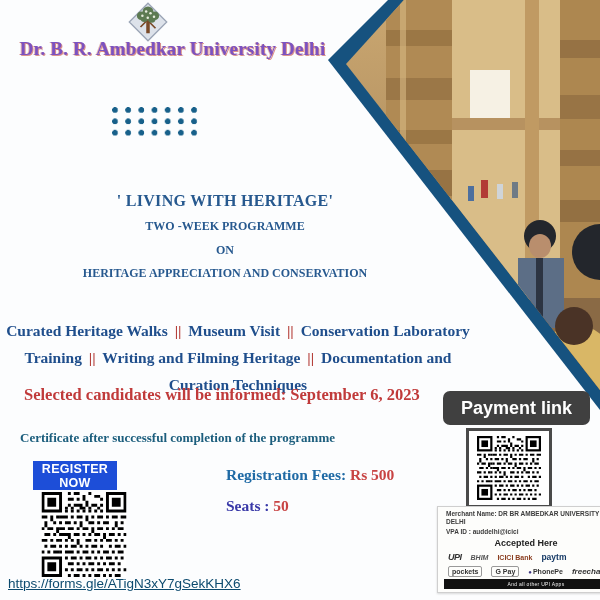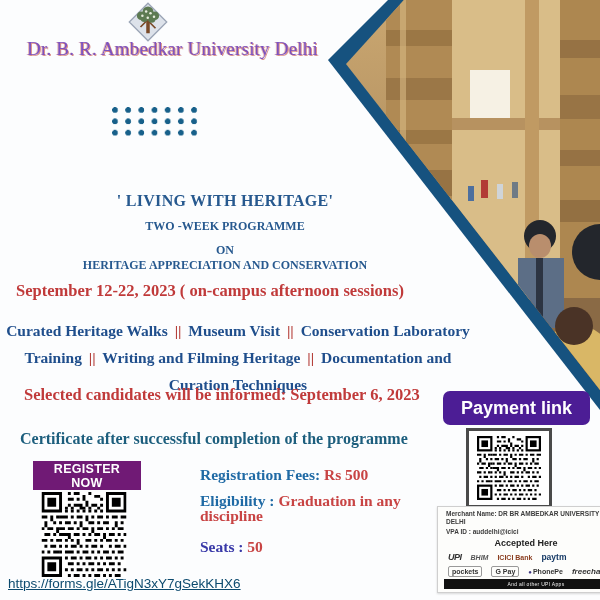--- a/index.html
+++ b/index.html
@@ -18,21 +18,21 @@
   }
   #photo-clip{
     left:0;top:0;width:600px;height:600px;
     clip-path:polygon(404px 0, 600px 0, 600px 390px, 346px 64px);
   }
 
   
   #logo{left:126px;top:2px;}
   #university-title{
     left:0;top:38px;width:345px;text-align:center;
-    font-size:19px;font-weight:normal;color:#7b52c1;
+    font-size:19px;font-weight:bold;color:#7b52c1;
     text-shadow:1px 1px 0 rgba(192,57,43,.55), -1px 0 0 rgba(192,57,43,.35);
     letter-spacing:.2px;
   }
   #school-title{
     left:0;top:72px;width:345px;text-align:center;
     font-size:16.5px;font-weight:bold;color:#2e6ca3;
   }
   #dots{
     left:112px;top:107px;width:92px;height:34px;
     background-image:radial-gradient(circle at 3px 3px,#17608a 2.6px,transparent 3.2px);
@@ -41,64 +41,64 @@
   #organises{
     left:0;top:140px;width:330px;text-align:center;
     font-size:25px;font-weight:bold;color:#cc4141;
   }
 
   
   #prog{left:15px;top:192px;width:420px;text-align:center;color:#27598f;font-weight:bold;}
   #prog-title{font-size:16px;letter-spacing:.3px;}
   #prog-sub1{font-size:12px;margin-top:9px;}
   #prog-sub2{font-size:12px;margin-top:9px;}
-  #prog-sub3{font-size:12px;}
+  #prog-sub3{font-size:12px;margin-top:8px;}
   #dates{
     left:16px;top:281px;width:460px;
     font-size:16.5px;font-weight:bold;color:#c03a3a;
   }
   #activities{
     left:6px;top:317px;width:464px;text-align:center;
     font-size:15.5px;font-weight:bold;color:#1f4e8c;line-height:27px;
   }
   #activities .sep{color:#b5413c;padding:0 3px;}
   #selected{
     left:24px;top:385px;width:450px;
     font-size:16.5px;font-weight:bold;color:#c03a3a;
   }
   #certificate{
     left:20px;top:430px;width:460px;
-    font-size:16px;font-weight:bold;color:#1c5e7d;
+    font-size:13px;font-weight:bold;color:#1c5e7d;
   }
 
   
   #register-btn{
-    left:33px;top:461px;width:108px;height:29px;
-    background:#701a75;color:#fff;border:none;
+    left:33px;top:461px;width:84px;height:29px;
+    background:#1d4ed8;color:#fff;border:none;
     font-family:"Liberation Sans",sans-serif;font-size:12.5px;font-weight:bold;
     display:flex;align-items:center;justify-content:center;letter-spacing:.3px;
     cursor:pointer;
   }
   #register-qr{left:38px;top:492px;width:92px;height:85px;}
   #reg-info{left:200px;top:467px;width:260px;font-weight:bold;font-size:15.5px;line-height:1;}
-  .info-line{margin-bottom:10px;}
+  .info-line{margin-bottom:10px;margin-left:26px;}
   .info-line.gap{margin-top:15px;}
   .lbl-teal{color:#1f6aa5;}
   .lbl-indigo{color:#3939a8;}
   .val-red{color:#c84444;}
   #form-link{
     left:8px;top:576px;
     font-family:"Liberation Sans",sans-serif;font-size:13.5px;color:#0c4a6e;
     text-decoration:underline;
   }
 
   
   #payment-btn{
     left:443px;top:391px;width:147px;height:34px;border:none;
-    background:#4c1d95;color:#fff;border-radius:7px;
+    background:#404040;color:#fff;border-radius:7px;
     font-family:"Liberation Sans",sans-serif;font-size:18px;font-weight:bold;
     display:flex;align-items:center;justify-content:center;cursor:pointer;
   }
   #payment-qr-frame{
     left:466px;top:428px;width:70px;height:64px;
     background:#fff;border:3px solid #4a4a4a;padding:5px;
   }
   #payment-qr-frame svg{width:100%;height:100%;}
   #payment-card{
     left:437px;top:506px;width:176px;height:85px;
@@ -252,21 +252,20 @@
   </div>
   <div class="abs" id="university-title">Dr. B. R. Ambedkar University Delhi</div>
   <div class="abs" id="dots"></div>
 
   <div class="abs" id="prog">
     <div id="prog-title">' LIVING WITH HERITAGE'</div>
     <div id="prog-sub1">TWO -WEEK PROGRAMME</div>
     <div id="prog-sub2">ON</div>
     <div id="prog-sub3">HERITAGE APPRECIATION AND CONSERVATION</div>
   </div>
-  <div class="abs" id="dates">September 12-22, 2023 ( on-campus afternoon sessions)</div>
 
   <div class="abs" id="activities">
     <span>Curated Heritage Walks</span>
     <span class="sep">||</span>
     <span>Museum Visit</span>
     <span class="sep">||</span>
     <span>Conservation Laboratory Training</span>
     <span class="sep">||</span>
     <span>Writing and Filming Heritage</span>
     <span class="sep">||</span>
@@ -280,24 +279,20 @@
   <div class="abs" id="register-qr">
     <svg class="qr" width="92" height="85" viewBox="0 0 29 29">
         <use href="#qrsym"></use>
       </svg>
   </div>
 
   <div class="abs" id="reg-info">
     <div class="info-line">
       <span class="lbl-teal">Registration Fees:</span>
       <span class="val-red">Rs 500</span>
-    </div>
-    <div class="info-line">
-      <span class="lbl-teal">Eligibility :</span>
-      <span class="val-red">Graduation in any discipline</span>
     </div>
     <div class="info-line gap">
       <span class="lbl-indigo">Seats :</span>
       <span class="val-red">50</span>
     </div>
   </div>
 
   <a class="abs" id="form-link" href="#">https://forms.gle/ATigN3xY7gSekKHX6</a>
 
   <button class="abs" id="payment-btn">Payment link</button>

